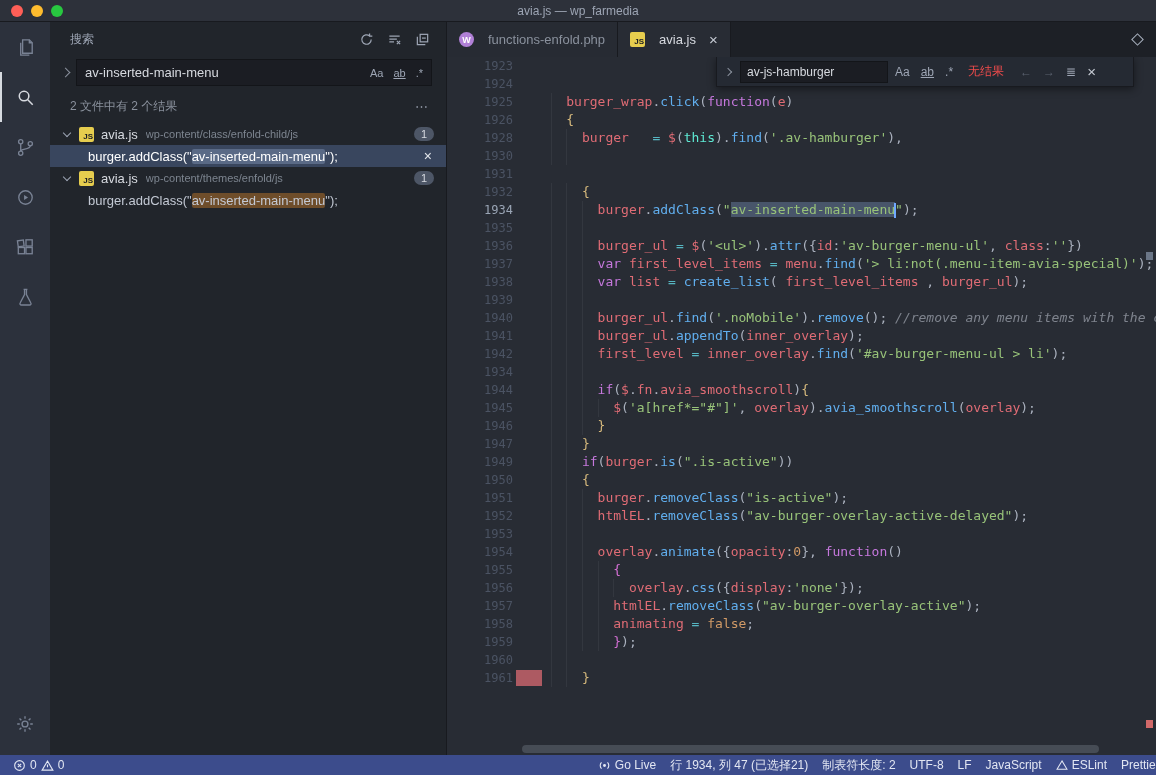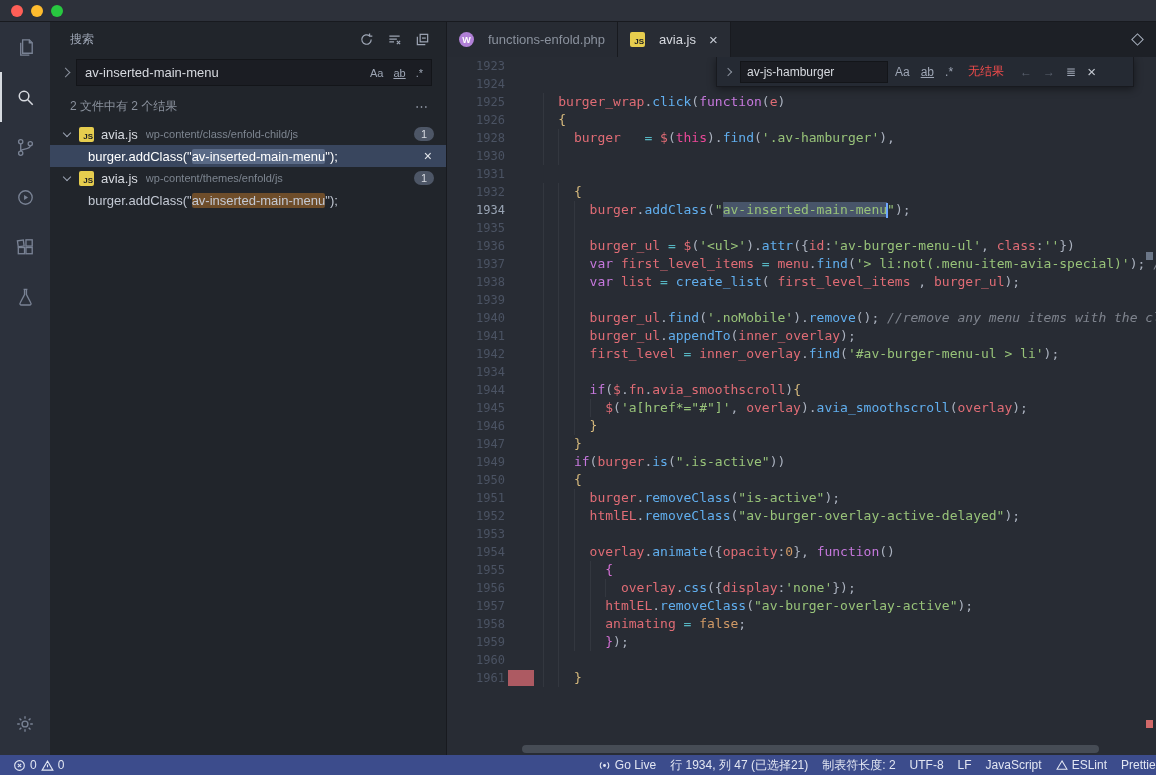--- a/index.html
+++ b/index.html
@@ -55,32 +55,32 @@
   .tabbar{height:35px;background:#1d2026;display:flex;align-items:stretch;position:relative;flex:none;}
   .tab{display:flex;align-items:center;padding:0 12px;font-size:13px;border-right:1px solid #181a1f;gap:7px;cursor:pointer;white-space:nowrap;}
   .tab.inactive{background:#272b33;color:#8a919d;}
   .tab.active{background:#282c34;color:#d7dae0;}
   .tclose{margin-left:6px;color:#c5cad3;font-size:15px;line-height:1;cursor:pointer;}
   .tab-actions{position:absolute;right:14px;top:0;bottom:0;display:flex;align-items:center;}
   .diamond{width:9px;height:9px;border:1.5px solid #aab2c0;transform:rotate(45deg);cursor:pointer;}
 
   .editor{flex:1;position:relative;background:#282c34;overflow:hidden;
     font-family:"DejaVu Sans Mono","Liberation Mono",monospace;font-size:13px;}
-  .lines{position:absolute;top:0;left:4px;right:0;}
+  .lines{position:absolute;top:0;left:12px;right:0;}
   .line{display:flex;height:18px;line-height:18px;white-space:pre;position:relative;}
   .ln{flex:0 0 54px;text-align:right;color:#4b5363;font-size:12px;user-select:none;}
   .ln.act{color:#9aa5b5;}
   .lc{position:relative;margin-left:22px;flex:1;}
   .guide{position:absolute;top:0;bottom:0;width:1px;background:rgba(255,255,255,.055);}
   .redmark{position:absolute;left:57px;width:26px;top:1px;bottom:1px;background:rgba(224,108,117,.72);}
   .caret{display:inline-block;width:2px;height:15px;background:#6fa8ff;vertical-align:middle;margin:0 -1px;}
 
   .tp{color:#abb2bf}.tk{color:#c678dd}.tf{color:#61afef}.ts{color:#98c379}
   .tv{color:#e06c75}.tc{color:#d19a66}.to{color:#56b6c2}
-  .tm{color:#7f848e;font-style:italic}.tr{color:#e06c75}.tt{color:#ec4899}
+  .tm{color:#7f848e;font-style:italic}.tr{color:#e06c75}.tt{color:#5eead4}
   .tg{color:#d7ba7d}.tq{color:#d670d6}
   .tsel{background:rgba(108,130,165,.48);}
 
   .findwidget{position:absolute;top:0;right:22px;width:418px;height:30px;background:#252a33;
     border:1px solid #181a1f;border-top:0;box-shadow:0 2px 8px rgba(0,0,0,.45);
     display:flex;align-items:center;padding:0 6px;gap:3px;z-index:5;font-family:"Liberation Sans",sans-serif;}
   .fw-chev{width:6px;height:6px;border-right:1.3px solid #8a919d;border-bottom:1.3px solid #8a919d;transform:rotate(-45deg);margin:0 6px 0 2px;flex:none;cursor:pointer;}
   .fw-input{width:148px;height:22px;background:#1b1d23;border:1px solid #131519;color:#d7dae0;font-size:12px;padding:0 6px;outline:0;flex:none;}
   .fw-status{color:#f14c4c;font-size:12px;margin:0 9px 0 8px;white-space:nowrap;}
   .fw-ic{color:#9da5b4;font-size:12px;padding:2px 4px;cursor:pointer;white-space:nowrap;}
@@ -101,20 +101,21 @@
 </style>
 </head>
 <body>
 
 <div class="titlebar">
   <div class="traffic">
     <span class="tl r"></span>
     <span class="tl y"></span>
     <span class="tl g"></span>
   </div>
+  <div class="wtitle">avia.js — wp_farmedia</div>
 </div>
 
 <div class="main">
 
   <div class="activitybar">
     <div class="ab-item">
       <svg width="23" height="23" viewBox="0 0 24 24" fill="none" stroke="currentColor" stroke-width="1.4">
           <path d="M9 4h7l3 3v11H9z"></path>
           <path d="M16 4v3h3"></path>
           <path d="M7 7v13h9"></path>

